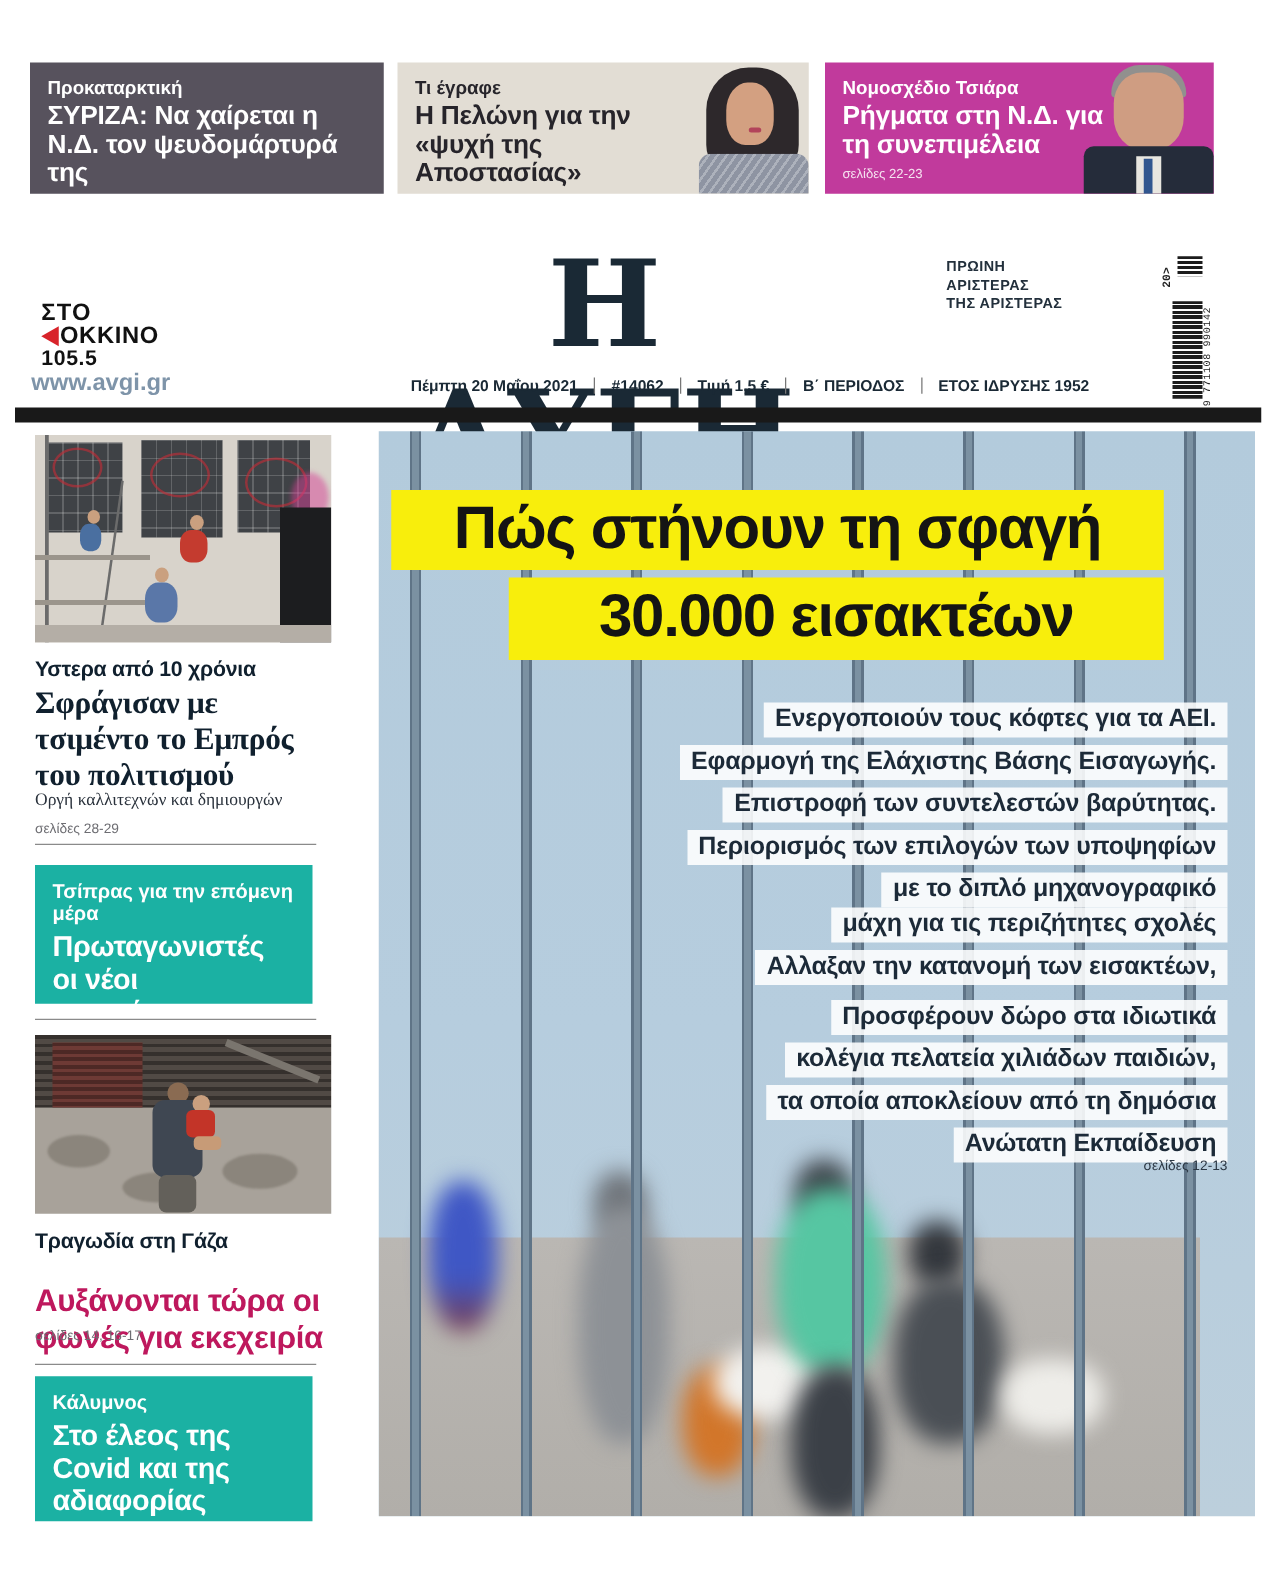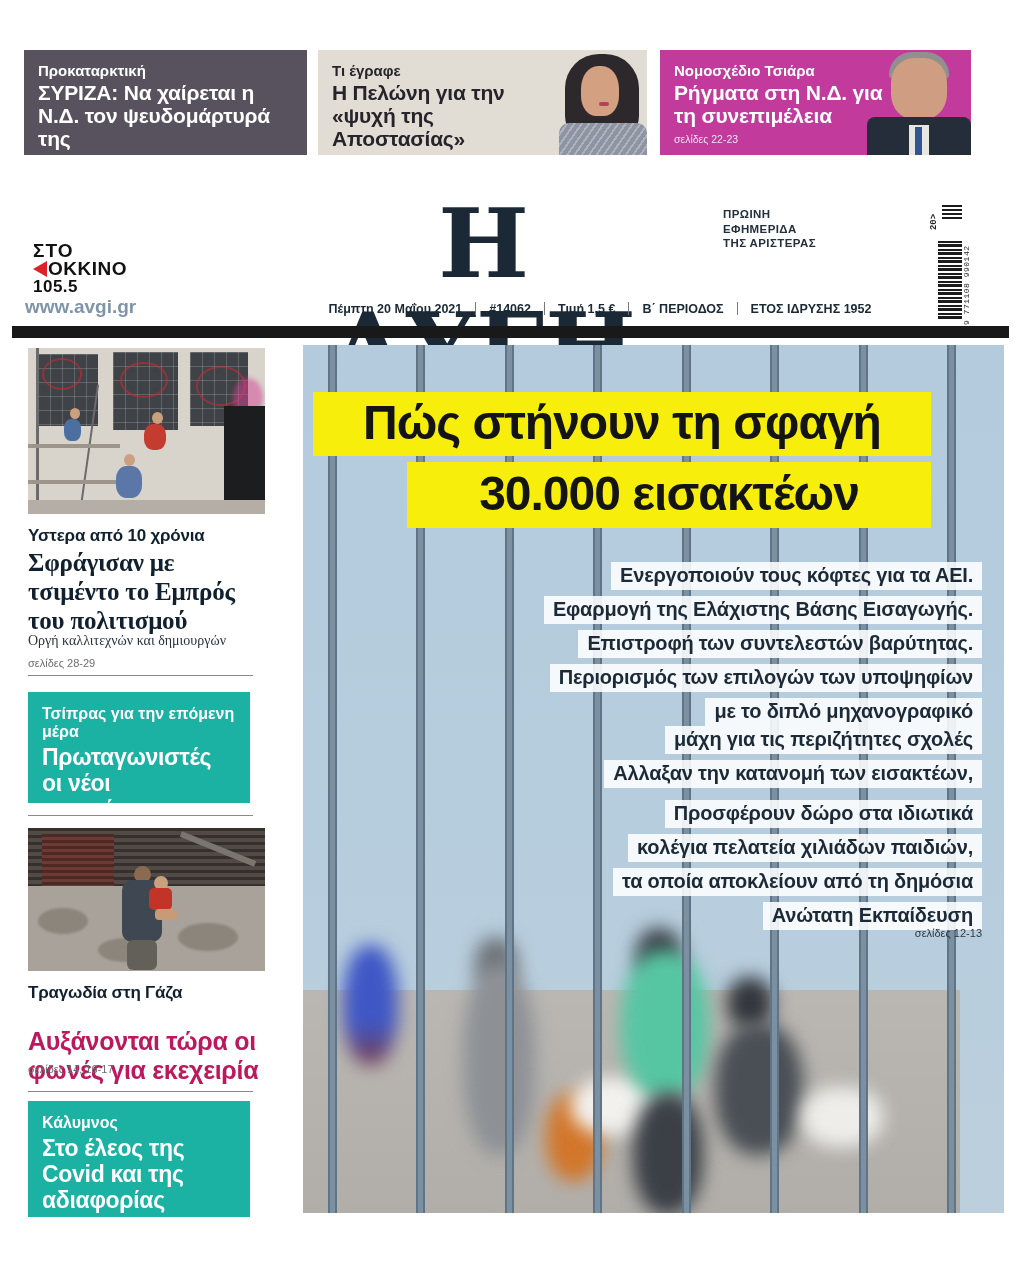--- a/index.html
+++ b/index.html
@@ -38,21 +38,21 @@
   .radio{left:33px;top:242px;line-height:18px;color:#111;font-weight:800;}
   .radio .r1{font-size:19px;letter-spacing:1px;}
   .radio .r2{font-size:19px;letter-spacing:0.5px;display:flex;align-items:center;}
   .arrow-left{display:inline-block;width:0;height:0;border-top:8px solid transparent;border-bottom:8px solid transparent;
               border-right:14px solid #d8232a;margin-right:1px;}
   .radio .r3{font-size:17px;font-weight:600;letter-spacing:0.5px;}
   .website{left:25px;top:296px;font-size:19px;font-weight:700;color:#7e94a9;}
   .masthead-title{left:262px;top:192px;width:444px;text-align:center;
       font-family:"DejaVu Serif","Liberation Serif",serif;font-weight:700;font-size:96px;line-height:104px;
       color:#1a2935;word-spacing:16px;letter-spacing:1px;}
-  .tagline{left:723px;top:207px;font-size:11.5px;font-weight:600;line-height:14.5px;color:#23303c;letter-spacing:0.4px;}
+  .tagline{left:757px;top:207px;font-size:11.5px;font-weight:600;line-height:14.5px;color:#23303c;letter-spacing:0.4px;}
   .issue-line{left:210px;top:302px;width:780px;text-align:center;font-size:12.5px;font-weight:700;color:#1a2935;}
   .issue-line .sep{display:inline-block;width:1px;height:13px;background:#777;margin:0 13px;vertical-align:-2px;}
   .black-bar{left:12px;top:326px;width:997px;height:12px;background:#191919;}
 
   
   .barcode-zone{left:928px;top:203px;width:46px;height:120px;}
   .bc-flag{position:absolute;left:-2px;top:14px;font-size:9px;font-weight:600;color:#222;
            transform:rotate(-90deg);font-family:"Liberation Mono","DejaVu Sans Mono",monospace;}
   .bc-mini{position:absolute;left:14px;top:2px;width:20px;height:16px;
            background:repeating-linear-gradient(180deg,#1c1c1c 0 2px,#ffffff 2px 4px);}
@@ -167,21 +167,21 @@
     </div>
     <div class="r3">105.5</div>
   </div>
 
   <div class="abs website">www.avgi.gr</div>
 
   <div class="abs masthead-title">Η ΑΥΓΗ</div>
 
   <div class="abs tagline">
     <div>ΠΡΩΙΝΗ</div>
-    <div>ΕΦΗΜΕΡΙΔΑ</div>
+    <div>ΑΡΙΣΤΕΡΑΣ</div>
     <div>ΤΗΣ ΑΡΙΣΤΕΡΑΣ</div>
   </div>
 
   <div class="abs barcode-zone">
     <div class="bc-flag">20&gt;</div>
     <div class="bc-mini"></div>
     <div class="bc-main"></div>
     <div class="bc-num">9 771108 990142</div>
   </div>
 

